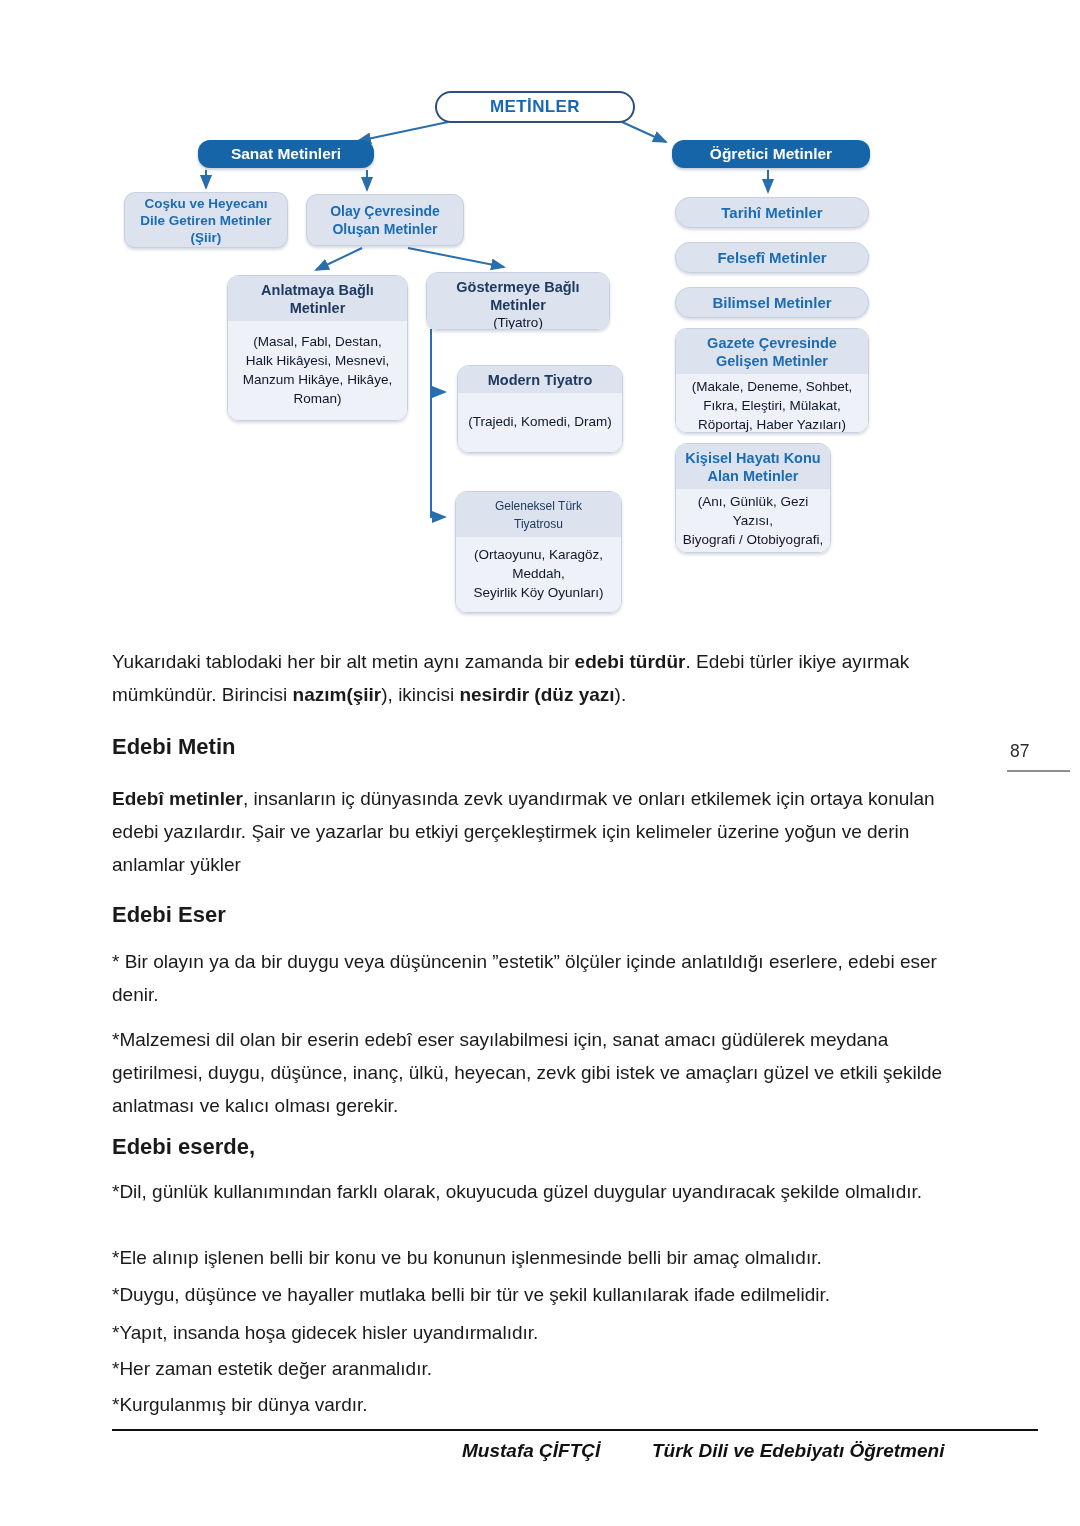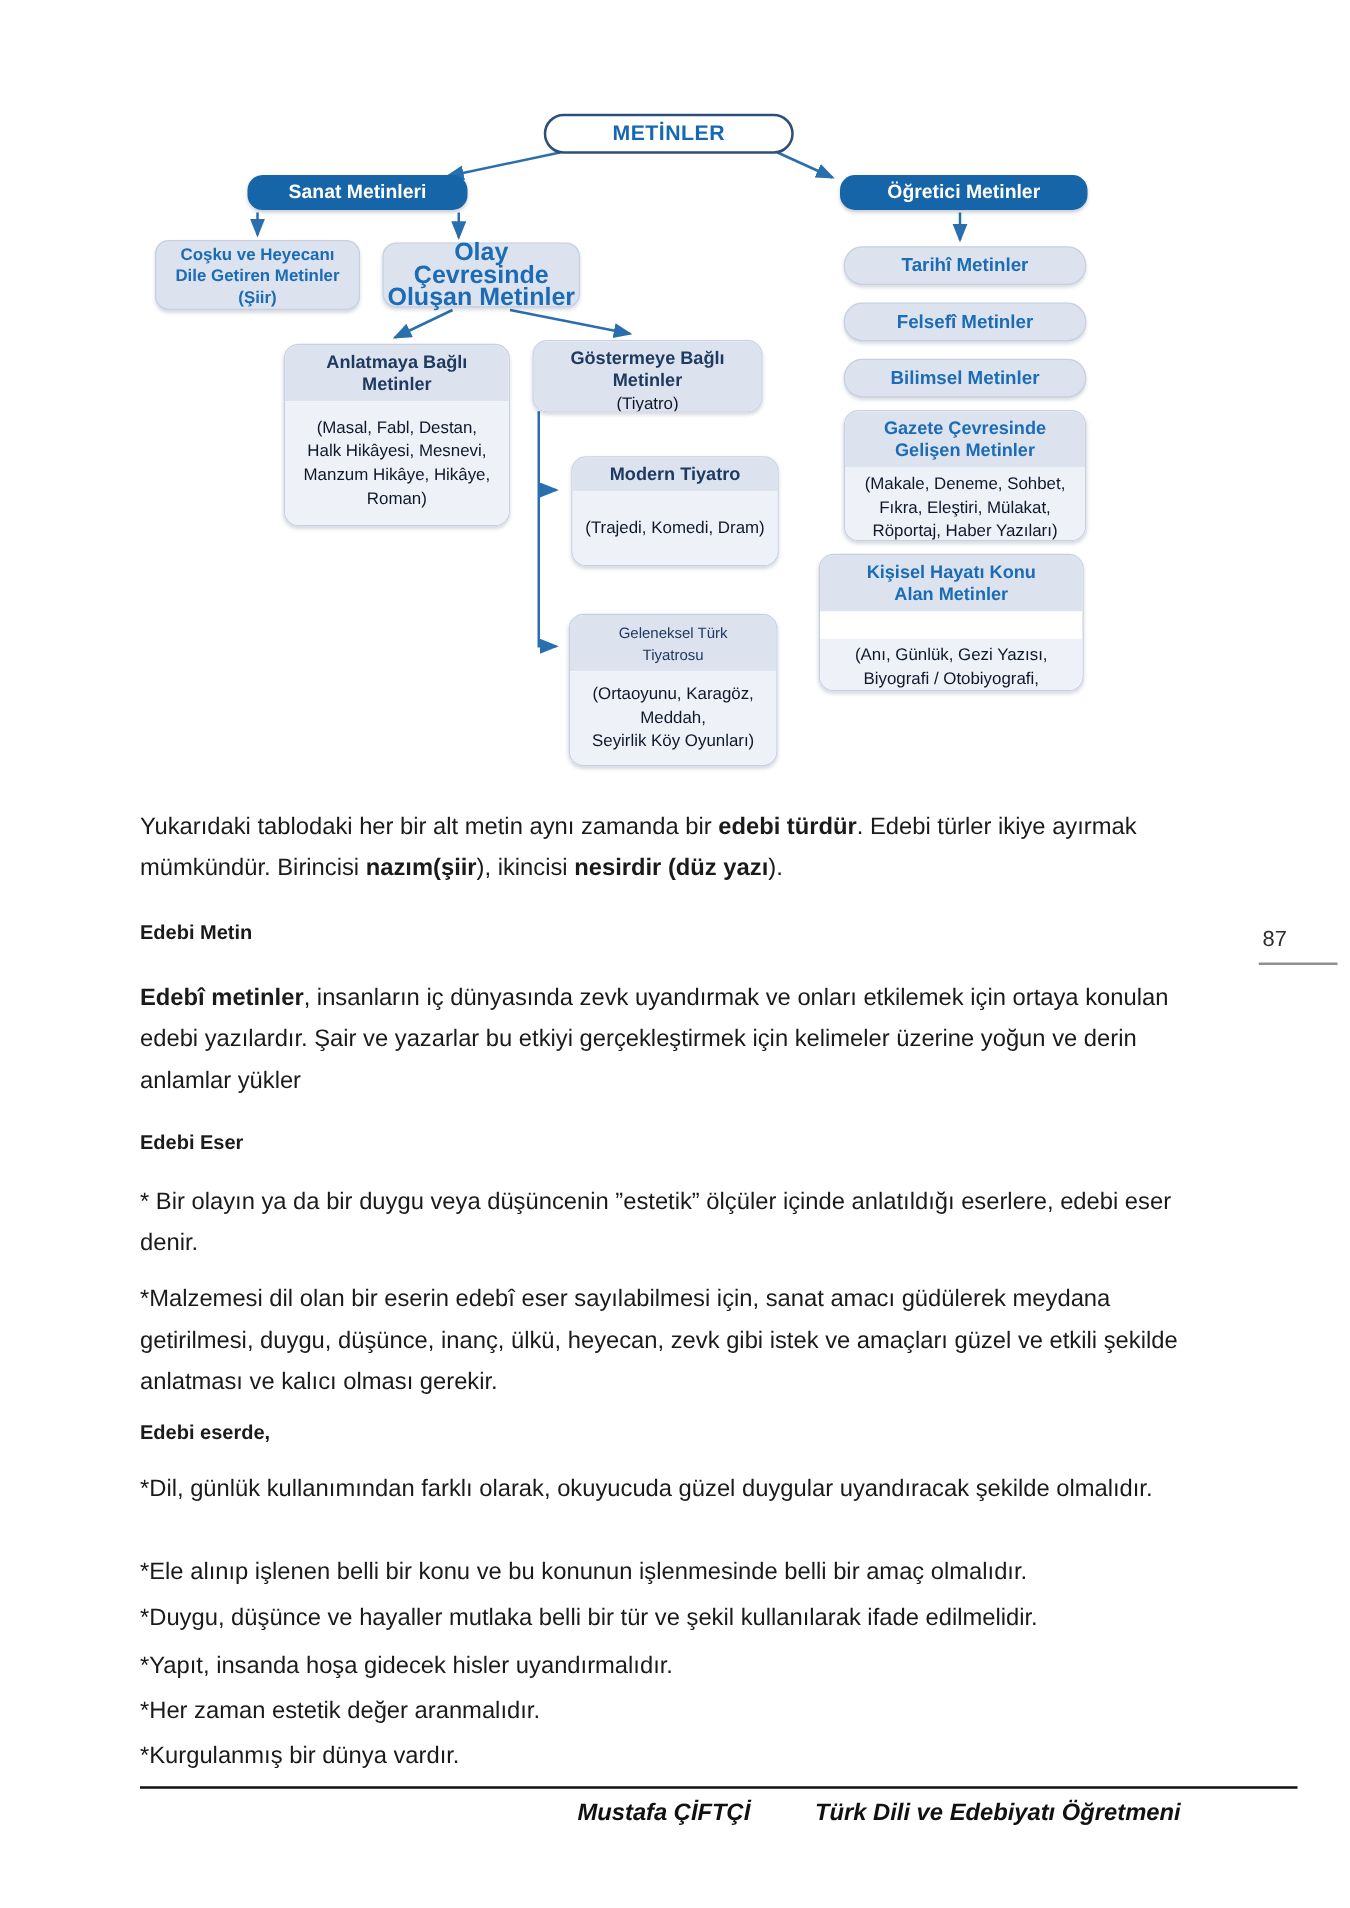--- a/index.html
+++ b/index.html
@@ -22,21 +22,21 @@
     display:flex;align-items:center;justify-content:center;box-shadow:0 2px 3px rgba(30,50,90,.25);
   }
   .pill-sanat{left:198px;top:140px;width:176px;height:28px;}
   .pill-ogretici{left:672px;top:140px;width:198px;height:28px;}
   .litebox{
     background:#dce3ef;border:1px solid #c6d0e0;border-radius:11px;
     box-shadow:0 2px 3px rgba(30,50,90,.18);
     color:#1b6cb5;font-weight:bold;display:flex;flex-direction:column;align-items:center;justify-content:center;
   }
   .box-cosku{left:124px;top:192px;width:164px;height:56px;font-size:13.5px;line-height:17px;}
-  .box-olay{left:306px;top:194px;width:158px;height:52px;font-size:20px;line-height:18px;}
+  .box-olay{left:306px;top:194px;width:158px;height:52px;font-size:14px;line-height:18px;}
   .stackbox{
     border:1px solid #c6d0e0;border-radius:12px;overflow:hidden;
     box-shadow:0 2px 3px rgba(30,50,90,.18);display:flex;flex-direction:column;
   }
   .stackbox .hd{
     background:#dce3ef;display:flex;flex-direction:column;align-items:center;justify-content:center;
     font-weight:bold;color:#1f3a60;font-size:14.5px;line-height:18px;padding:5px 2px 4px 2px;
   }
   .stackbox .hd.blue{color:#1b6cb5;}
   .stackbox .ls{
@@ -47,27 +47,27 @@
   .box-gostermeye{left:426px;top:272px;width:184px;height:58px;}
   .box-gostermeye .sub{font-weight:normal;font-size:13.5px;color:#0f172a;}
   .box-modern{left:457px;top:365px;width:166px;height:88px;}
   .box-geleneksel{left:455px;top:491px;width:167px;height:122px;}
   .box-geleneksel .hd{font-weight:normal;font-size:12px;}
   .rightlabel{left:675px;width:194px;height:31px;border-radius:15px;font-size:15px;}
   .box-tarihi{top:197px;}
   .box-felsefi{top:242px;}
   .box-bilimsel{top:287px;}
   .box-gazete{left:675px;top:328px;width:194px;height:105px;}
-  .box-kisisel{left:655px;top:443px;width:212px;height:110px;gap:22px;}
+  .box-kisisel{left:675px;top:443px;width:156px;height:110px;}
   
   .bt{
     position:absolute;left:112px;width:856px;font-size:19px;line-height:33px;color:#1a1a1a;
   }
   .bt b{font-weight:bold;}
-  .heading{font-weight:bold;font-size:16px;}
+  .heading{font-weight:bold;font-size:22px;}
   .pagenum{position:absolute;left:1010px;top:741px;font-size:17.5px;color:#2b2b2b;}
   .pagenum-line{position:absolute;left:1007px;top:770px;width:63px;height:2px;background:#8f8f8f;}
   
   .footer-line{position:absolute;left:112px;top:1429px;width:926px;height:2px;background:#111111;}
   .footer-author{position:absolute;left:462px;top:1440px;font-weight:bold;font-style:italic;font-size:19px;color:#111;}
   .footer-role{position:absolute;left:652px;top:1440px;font-weight:bold;font-style:italic;font-size:19px;color:#111;}
 </style>
 </head>
 <body>
 

